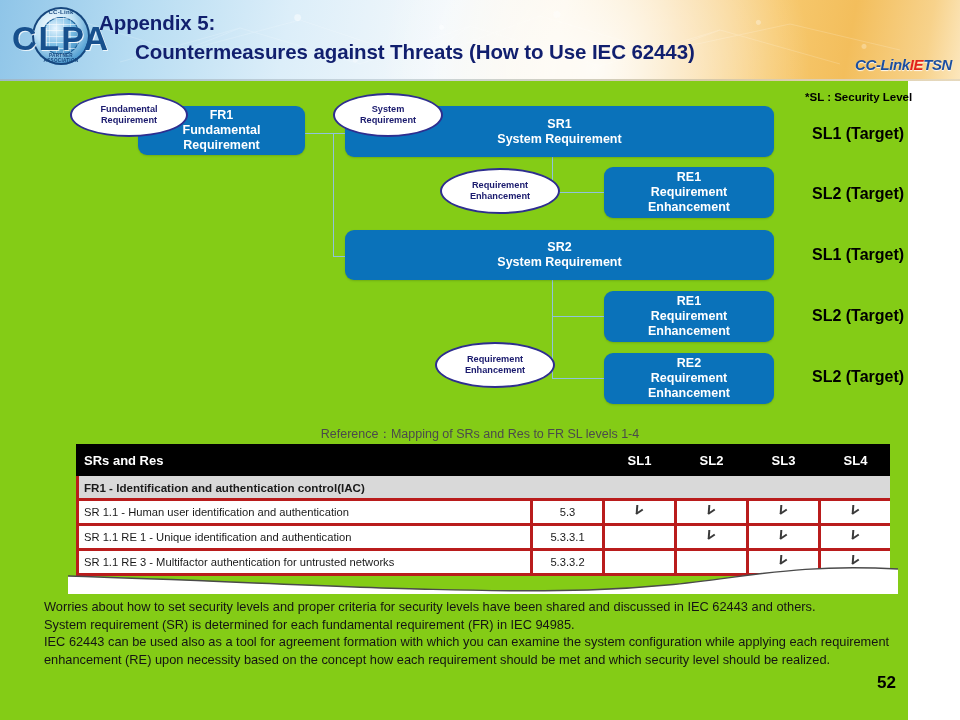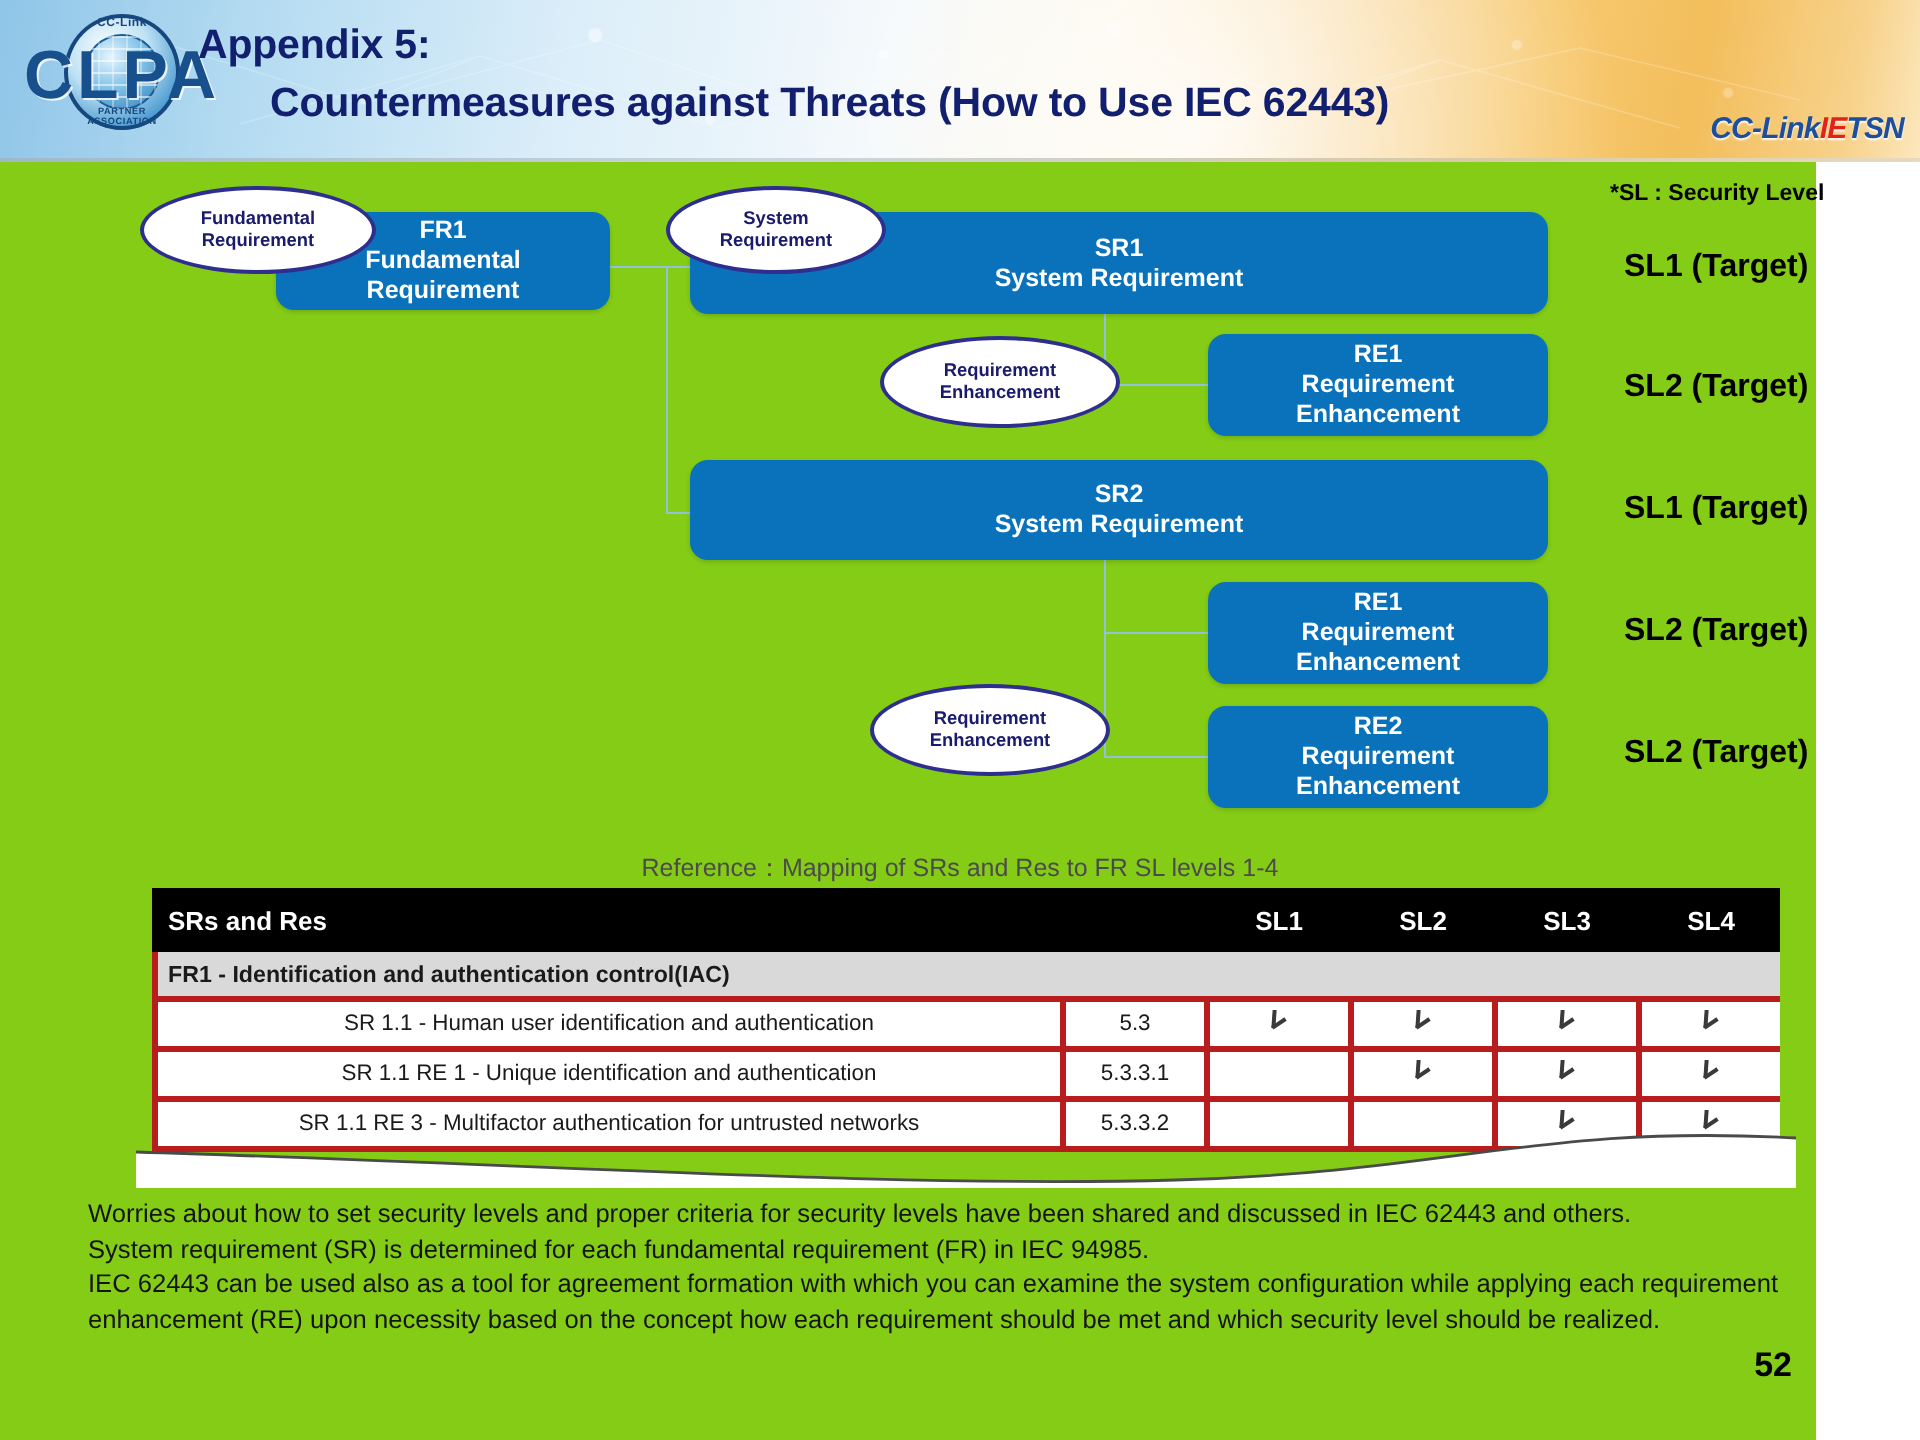--- a/index.html
+++ b/index.html
@@ -179,21 +179,21 @@
     background: #000000; color: #ffffff; font-weight: bold; font-size: 13px;
     height: 26px; border-color: #000;
   }
   table.mapping tr.hdr th.name { text-align: left; }
   table.mapping tr.hdr th.slh { text-align: center; }
   table.mapping tr.group td {
     background: #d9d9d9; font-weight: bold; font-size: 11.6px; text-align: left;
   }
   table.mapping td.clause { text-align: center; }
   table.mapping td.mark { text-align: center; color: #333; font-size: 12px; }
-  table.mapping td.name { text-align: center; }
+  table.mapping td.name { text-align: left; }
   .tick {
     display: inline-block; width: 9px; height: 11px; position: relative;
   }
   .tick::before {
     content:""; position:absolute; left:1px; top:0; width:1.6px; height:9px;
     background:#3a3a3a; transform: skewX(-4deg);
   }
   .tick::after {
     content:""; position:absolute; left:1px; top:7.5px; width:8px; height:1.5px;
     background:#3a3a3a; transform: rotate(-34deg); transform-origin: left center;

